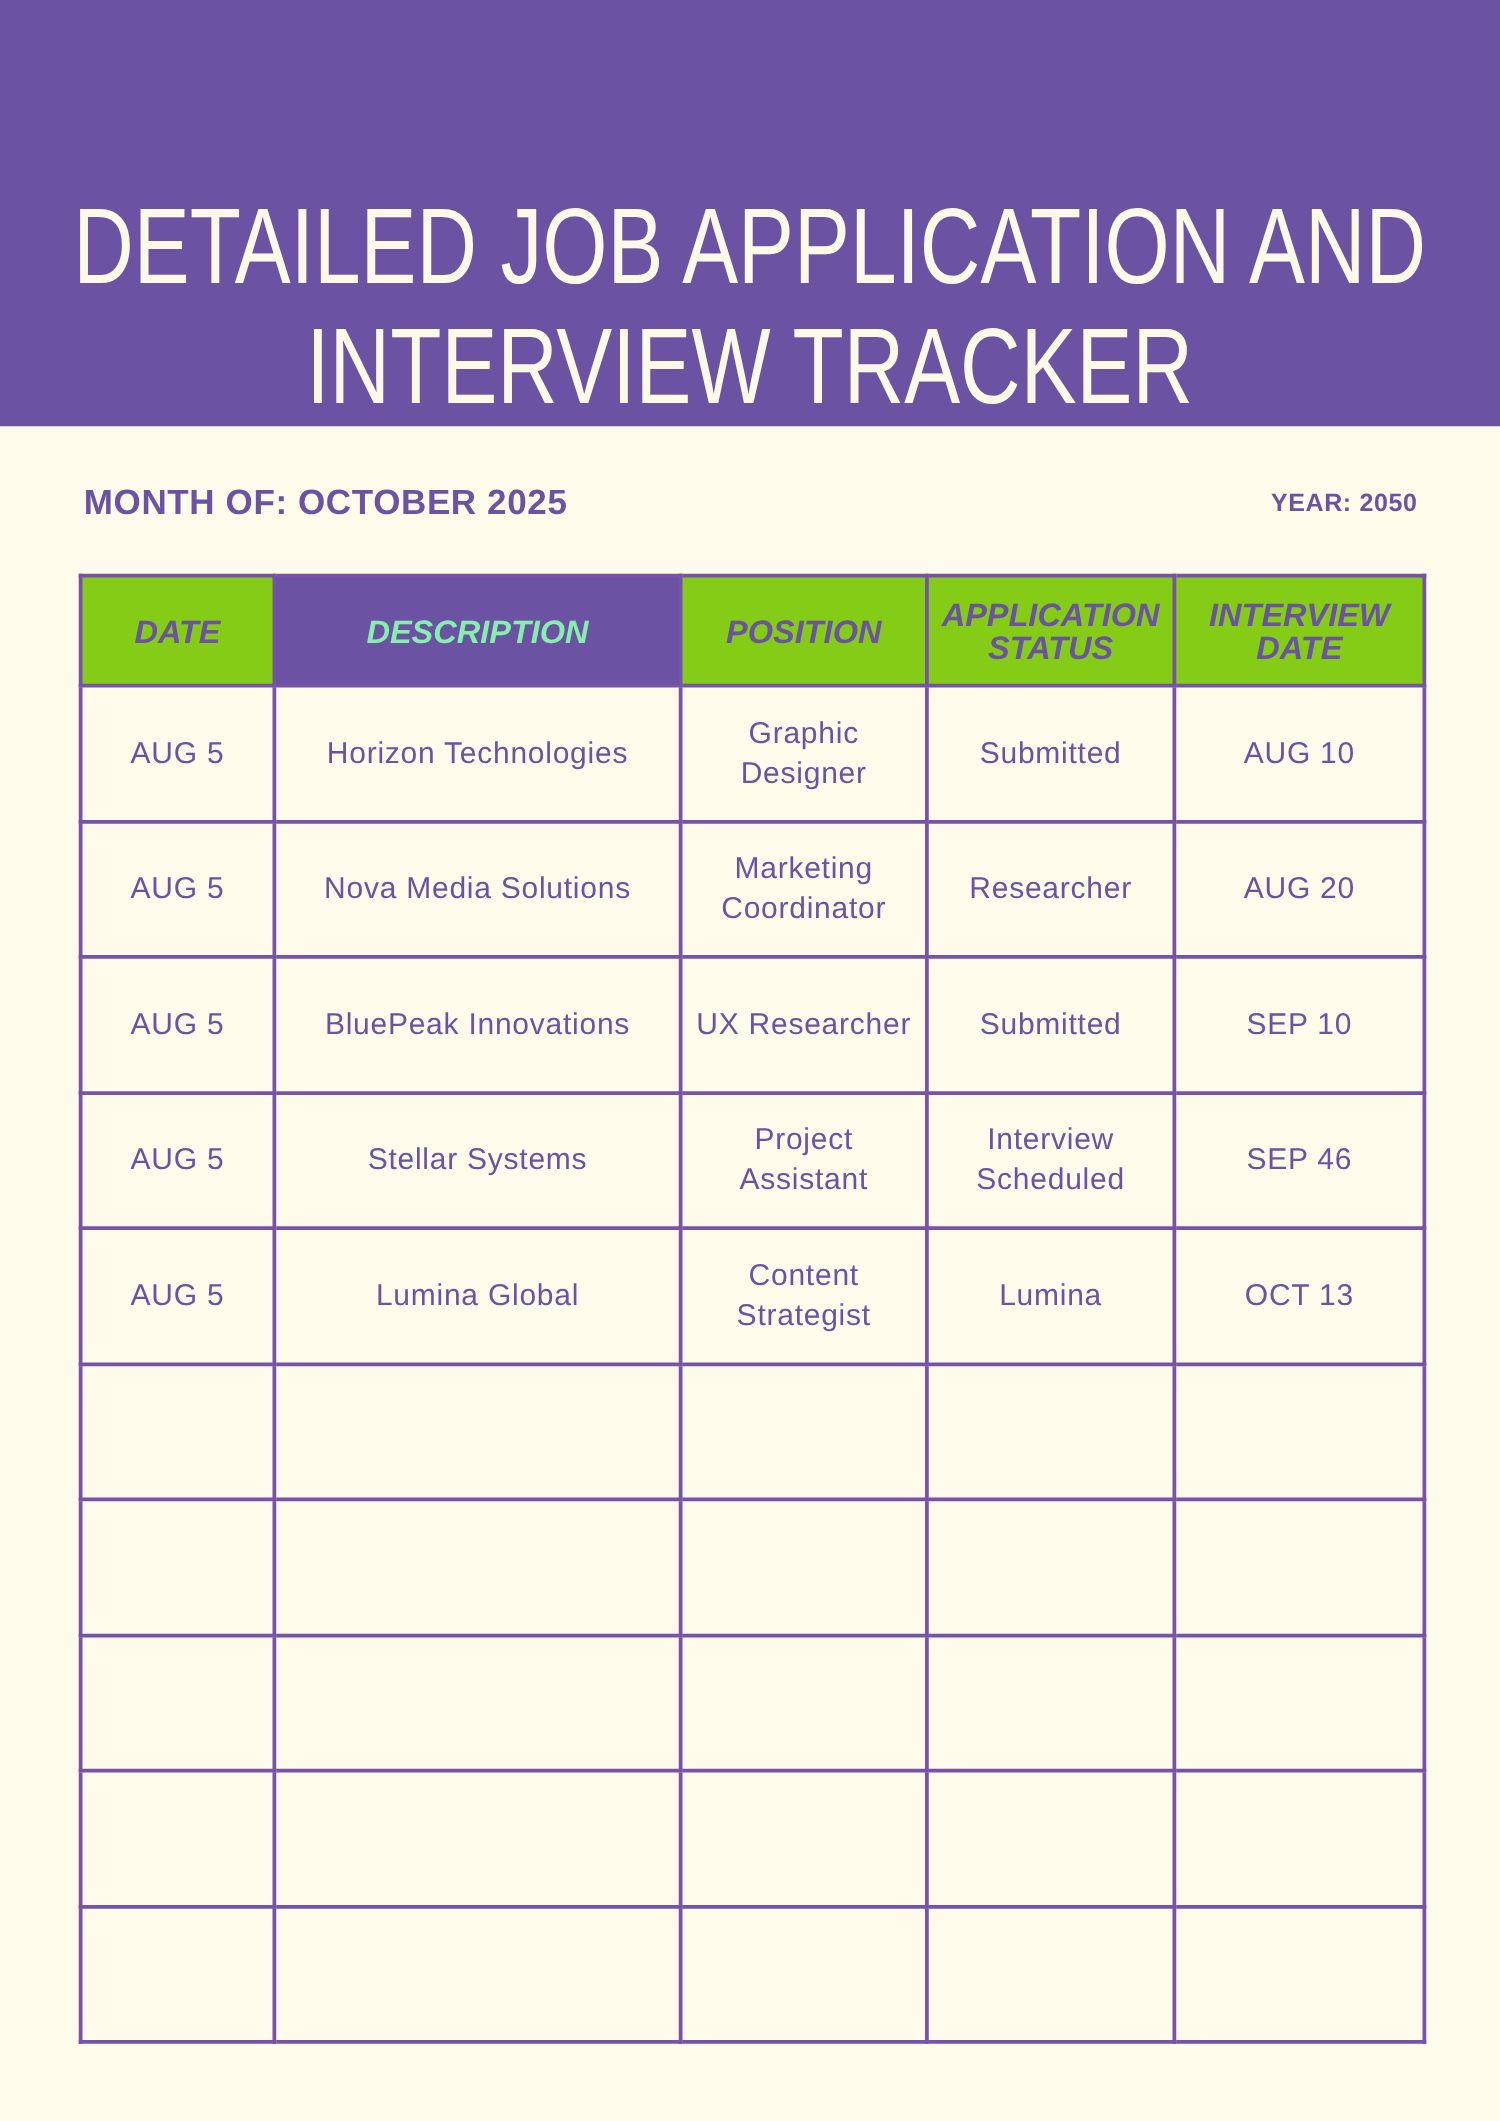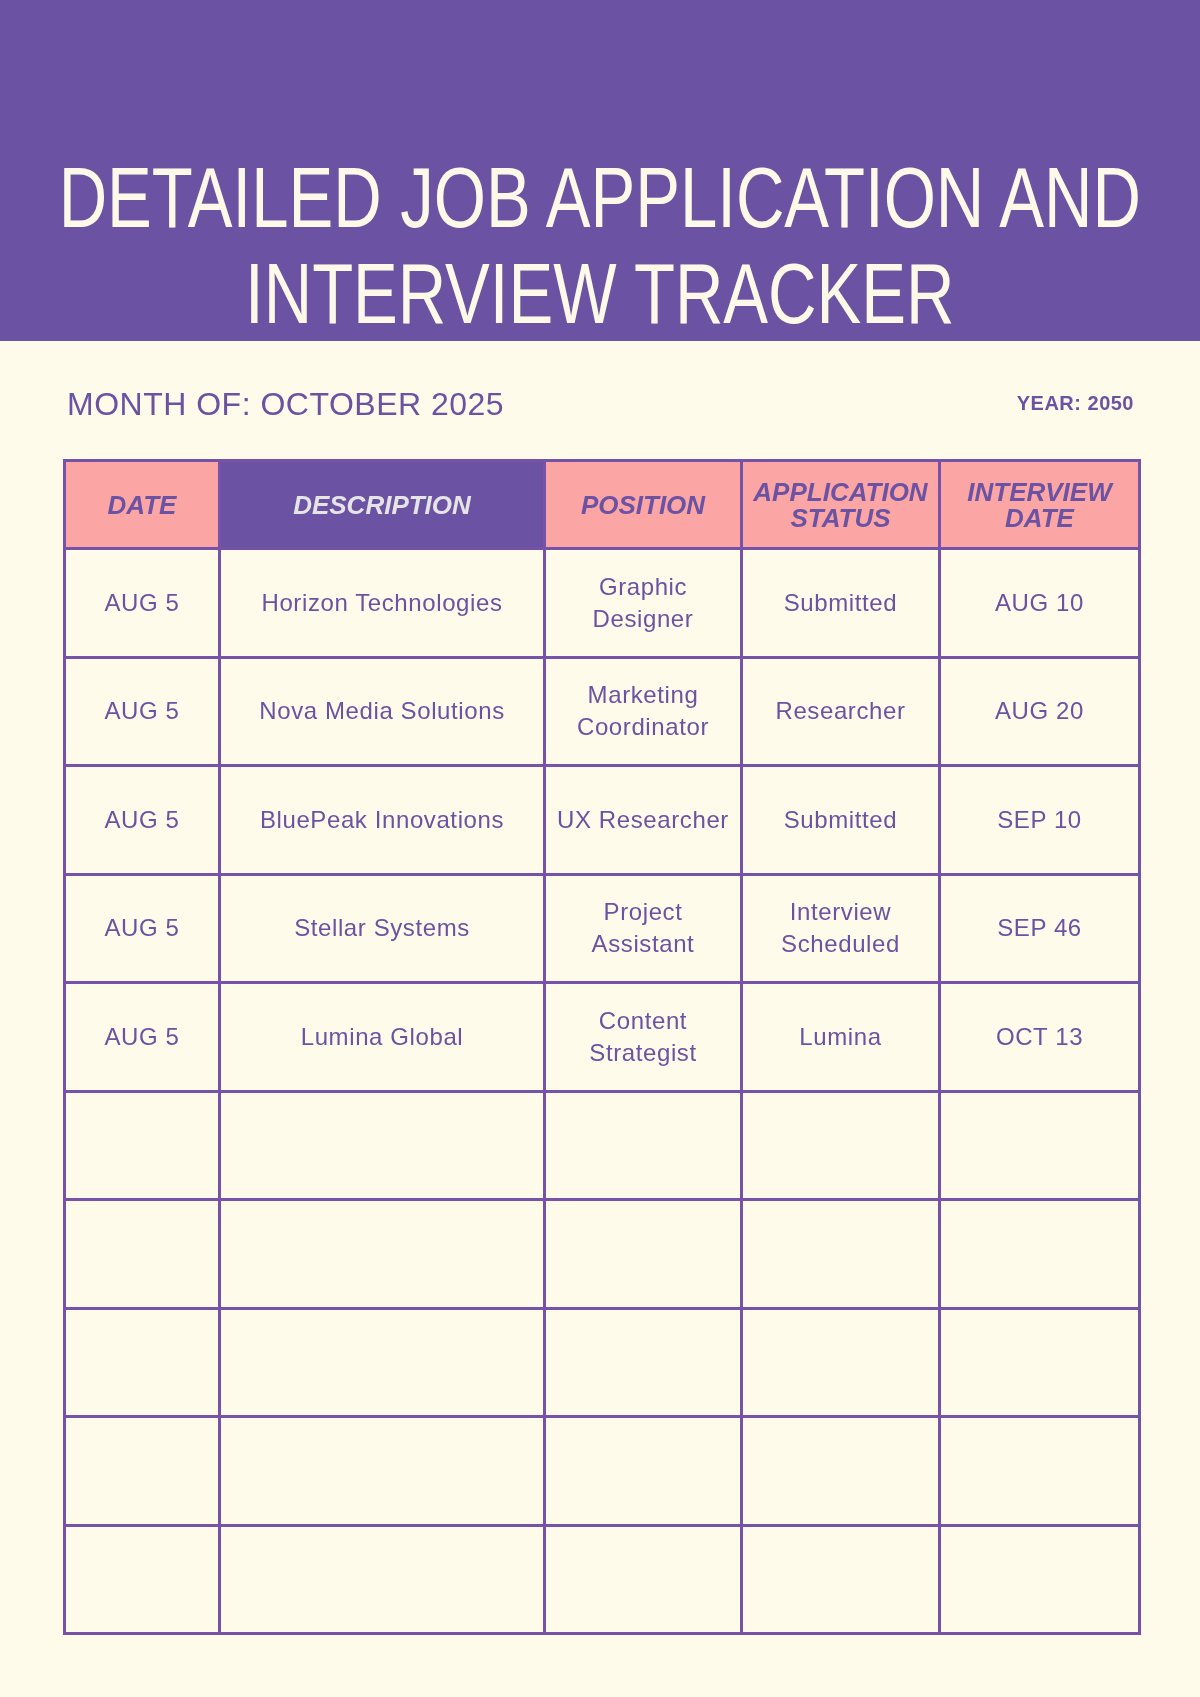--- a/index.html
+++ b/index.html
@@ -10,37 +10,37 @@
   .header {
     position:absolute; left:0; top:0; width:1200px; height:341px; background:#6b52a3;
     display:flex; align-items:center; justify-content:flex-end; flex-direction:column;
   }
   .title-line {
     color:#fdf9e8; font-family:"Liberation Sans Narrow","Liberation Sans",sans-serif;
     font-size:86px; line-height:96px; letter-spacing:0px; text-align:center;
     transform:scaleX(0.78); white-space:nowrap; font-weight:400;
   }
   .meta-left {
-    position:absolute; left:67px; top:386px; font-size:32px; font-weight:400; letter-spacing:0.5px;
+    position:absolute; left:67px; top:386px; font-size:28px; font-weight:700; letter-spacing:0.5px;
   }
   .meta-right {
     position:absolute; right:66px; top:392px; font-size:20px; font-weight:700; letter-spacing:0.5px;
   }
   table.tracker {
     position:absolute; left:63px; top:459px; width:1075px; height:1176px;
     border-collapse:collapse; table-layout:fixed; border:3px solid #7652a8;
   }
   table.tracker th, table.tracker td {
     border:3px solid #7652a8; text-align:center; vertical-align:middle; padding:0 6px;
   }
   table.tracker th {
-    background:#fca5a5; height:85px; font-size:26px; font-weight:700; font-style:italic;
+    background:#84cc16; height:85px; font-size:26px; font-weight:700; font-style:italic;
     line-height:26px; color:#6b52a3;
   }
-  table.tracker th.accent { background:#6b52a3; color:#e5e5e5; }
+  table.tracker th.accent { background:#6b52a3; color:#86efac; }
   table.tracker td {
     height:104px; font-size:24px; line-height:32px; color:#6b52a3; letter-spacing:0.6px;
   }
   col.c1 { width:155px; } col.c2 { width:325px; } col.c3 { width:197px; }
   col.c4 { width:198px; } col.c5 { width:200px; }
 </style>
 </head>
 <body>
 
 <div class="header">

